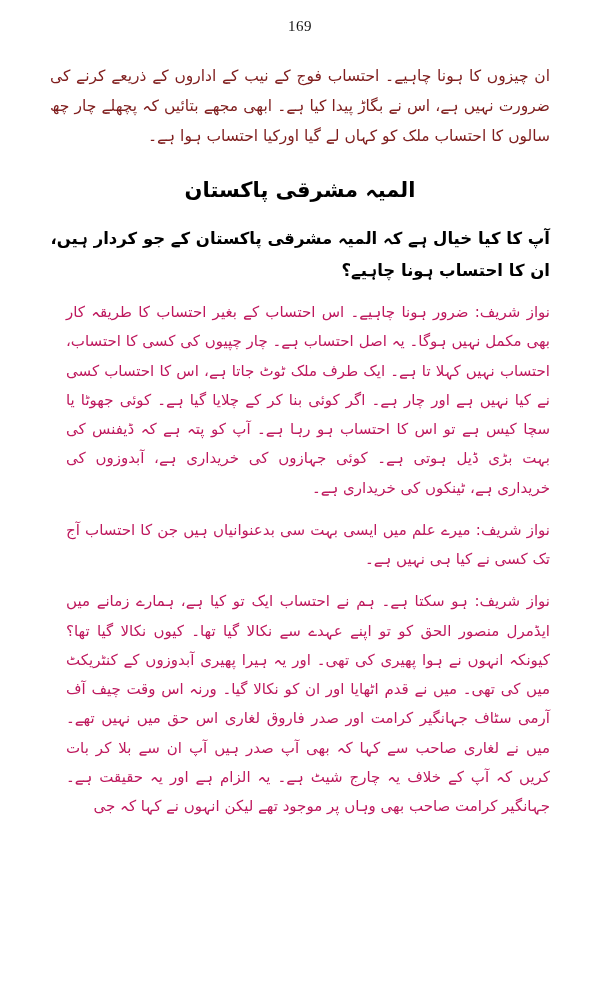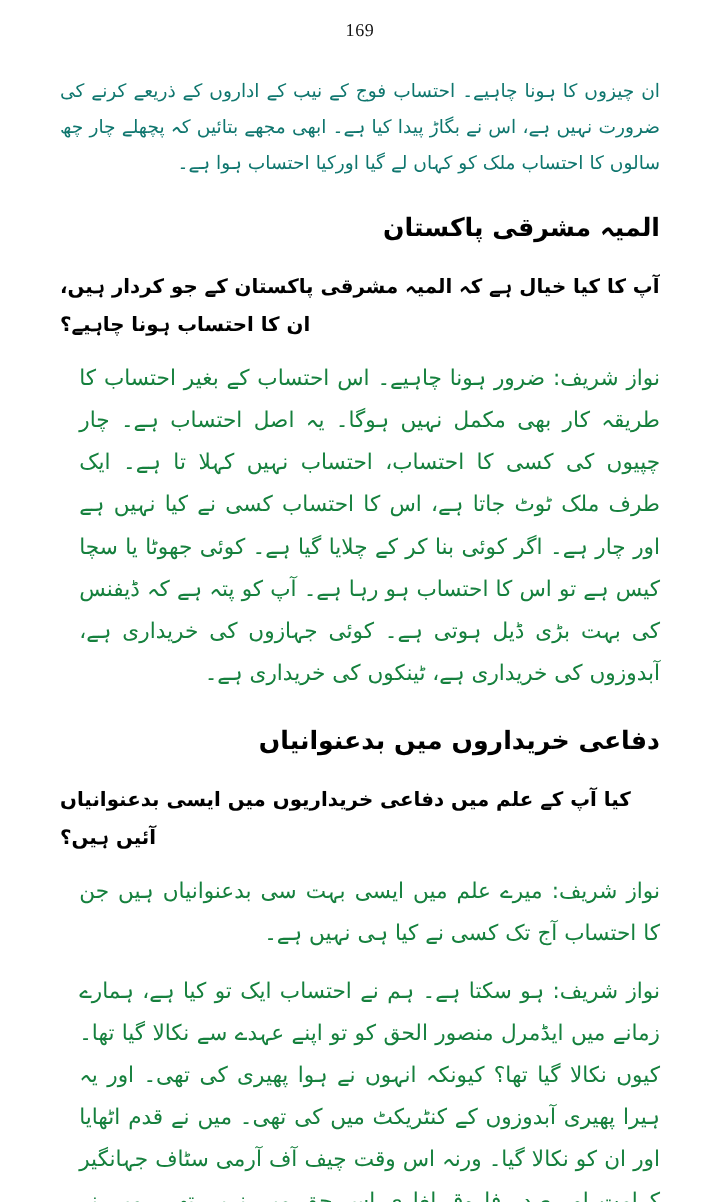--- a/index.html
+++ b/index.html
@@ -35,48 +35,48 @@
     direction: rtl;
     text-align: justify;
     unicode-bidi: bidi-override;
   }
   .para {
     direction: rtl;
     text-align: justify;
     font-size: 15.5px;
     line-height: 1.95;
     margin: 0 0 13px 0;
-    color: #0f766e;
+    color: #7f1d1d;
     font-family: "DejaVu Sans", sans-serif;
   }
   .heading {
     direction: rtl;
-    text-align: right;
+    text-align: center;
     font-size: 21px;
     font-weight: bold;
     line-height: 1.8;
     margin: 20px 0 12px 0;
     color: #000000;
   }
   .q {
     direction: rtl;
-    text-align: left;
+    text-align: right;
     font-size: 16.5px;
     font-weight: bold;
     line-height: 1.9;
     margin: 14px 0 12px 0;
     color: #000000;
   }
   .a {
     direction: rtl;
     text-align: justify;
-    font-size: 18px;
+    font-size: 15px;
     line-height: 1.95;
     margin: 0 0 13px 16px;
-    color: #15803d;
+    color: #be185d;
   }
   .a.last {
     margin-bottom: 0;
   }
 </style>
 </head>
 <body>
 
 <div class="page">
 
@@ -85,23 +85,21 @@
   <div class="body-text">
 
     <p class="para">ان چیزوں کا ہونا چاہیے۔ احتساب فوج کے نیب کے اداروں کے ذریعے کرنے کی ضرورت نہیں ہے، اس نے بگاڑ پیدا کیا ہے۔ ابھی مجھے بتائیں کہ پچھلے چار چھ سالوں کا احتساب ملک کو کہاں لے گیا اورکیا احتساب ہوا ہے۔</p>
 
     <h2 class="heading">المیہ مشرقی پاکستان</h2>
 
     <p class="q">آپ کا کیا خیال ہے کہ المیہ مشرقی پاکستان کے جو کردار ہیں، ان کا احتساب ہونا چاہیے؟</p>
 
     <p class="a">نواز شریف: ضرور ہونا چاہیے۔ اس احتساب کے بغیر احتساب کا طریقہ کار بھی مکمل نہیں ہوگا۔ یہ اصل احتساب ہے۔ چار چپیوں کی کسی کا احتساب، احتساب نہیں کہلا تا ہے۔ ایک طرف ملک ٹوٹ جاتا ہے، اس کا احتساب کسی نے کیا نہیں ہے اور چار ہے۔ اگر کوئی بنا کر کے چلایا گیا ہے۔ کوئی جھوٹا یا سچا کیس ہے تو اس کا احتساب ہو رہا ہے۔ آپ کو پتہ ہے کہ ڈیفنس کی بہت بڑی ڈیل ہوتی ہے۔ کوئی جہازوں کی خریداری ہے، آبدوزوں کی خریداری ہے، ٹینکوں کی خریداری ہے۔</p>
 
-    <h2 class="heading">دفاعی خریداروں میں بدعنوانیاں</h2>
 
-    <p class="q">کیا آپ کے علم میں دفاعی خریداریوں میں ایسی بدعنوانیاں آئیں ہیں؟</p>
 
     <p class="a">نواز شریف: میرے علم میں ایسی بہت سی بدعنوانیاں ہیں جن کا احتساب آج تک کسی نے کیا ہی نہیں ہے۔</p>
 
 
 
 
     <p class="a last">نواز شریف: ہو سکتا ہے۔ ہم نے احتساب ایک تو کیا ہے، ہمارے زمانے میں ایڈمرل منصور الحق کو تو اپنے عہدے سے نکالا گیا تھا۔ کیوں نکالا گیا تھا؟ کیونکہ انہوں نے ہوا پھیری کی تھی۔ اور یہ ہیرا پھیری آبدوزوں کے کنٹریکٹ میں کی تھی۔ میں نے قدم اٹھایا اور ان کو نکالا گیا۔ ورنہ اس وقت چیف آف آرمی سٹاف جہانگیر کرامت اور صدر فاروق لغاری اس حق میں نہیں تھے۔ میں نے لغاری صاحب سے کہا کہ بھی آپ صدر ہیں آپ ان سے بلا کر بات کریں کہ آپ کے خلاف یہ چارج شیٹ ہے۔ یہ الزام ہے اور یہ حقیقت ہے۔ جہانگیر کرامت صاحب بھی وہاں پر موجود تھے لیکن انہوں نے کہا کہ جی</p>
 
   </div>
 </div>

